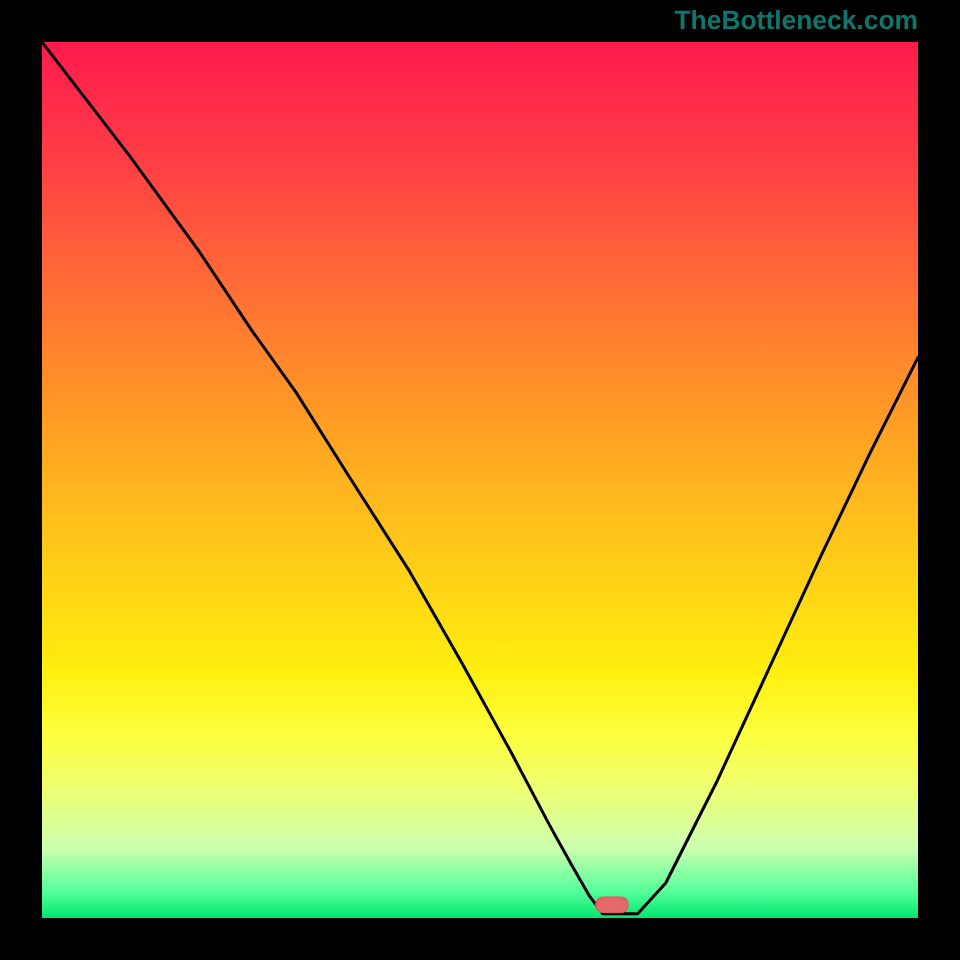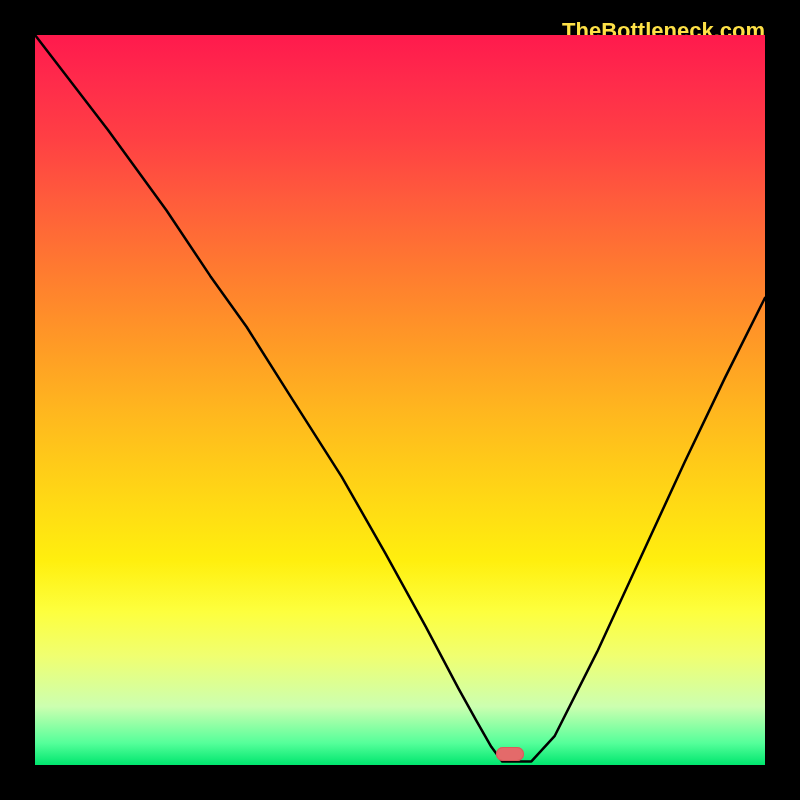--- a/index.html
+++ b/index.html
@@ -6,21 +6,21 @@
 #wrap{position:relative;width:800px;height:800px;background:#000}
 #plot{position:absolute;left:35px;top:35px;width:730px;height:730px;
   background:linear-gradient(to bottom,
     #ff1a4d 0%, #ff2a4b 6%, #ff3f44 14%, #ff5a3c 22%,
     #ff7a30 32%, #ff9926 42%, #ffb81e 52%, #ffd416 62%,
     #ffef0e 72%, #fdff3e 79%, #f0ff70 85%, #ccffb0 92%,
     #55ff9a 97%, #00e66e 100%)}
 #curve{position:absolute;left:35px;top:35px;width:730px;height:730px;pointer-events:none}
 #marker{position:absolute;width:28px;height:14px;border-radius:7px;background:#e46a6a;
         box-shadow:0 0 0 1px #d95b5b inset}
-#wm{position:absolute;top:18px;right:35px;font:600 22px Arial,Helvetica,sans-serif;color:#fde047}
+#wm{position:absolute;top:4px;right:35px;font:600 22px Arial,Helvetica,sans-serif;color:#0f766e}
 </style>
 </head>
 <body>
 
 <div id="wrap">
   <div id="wm">TheBottleneck.com</div>
   <div id="plot"></div>
   <svg id="curve" viewBox="0 0 730 730" preserveAspectRatio="none">
     <path id="curvepath" fill="none" stroke="#000" stroke-width="2.5" stroke-linejoin="round" stroke-linecap="round" d="M0.0 0.0 L73.0 94.9 L131.4 175.2 L175.2 240.9 L211.7 292.0 L255.5 361.4 L306.6 441.6 L350.4 518.3 L390.6 591.3 L423.4 653.4 L441.6 686.2 L456.3 711.8 L467.2 726.4 L496.4 726.4 L519.8 700.8 L562.1 616.9 L605.9 522.0 L649.7 427.0 L689.8 343.1 L730.0 262.8 "></path>
   </svg>

